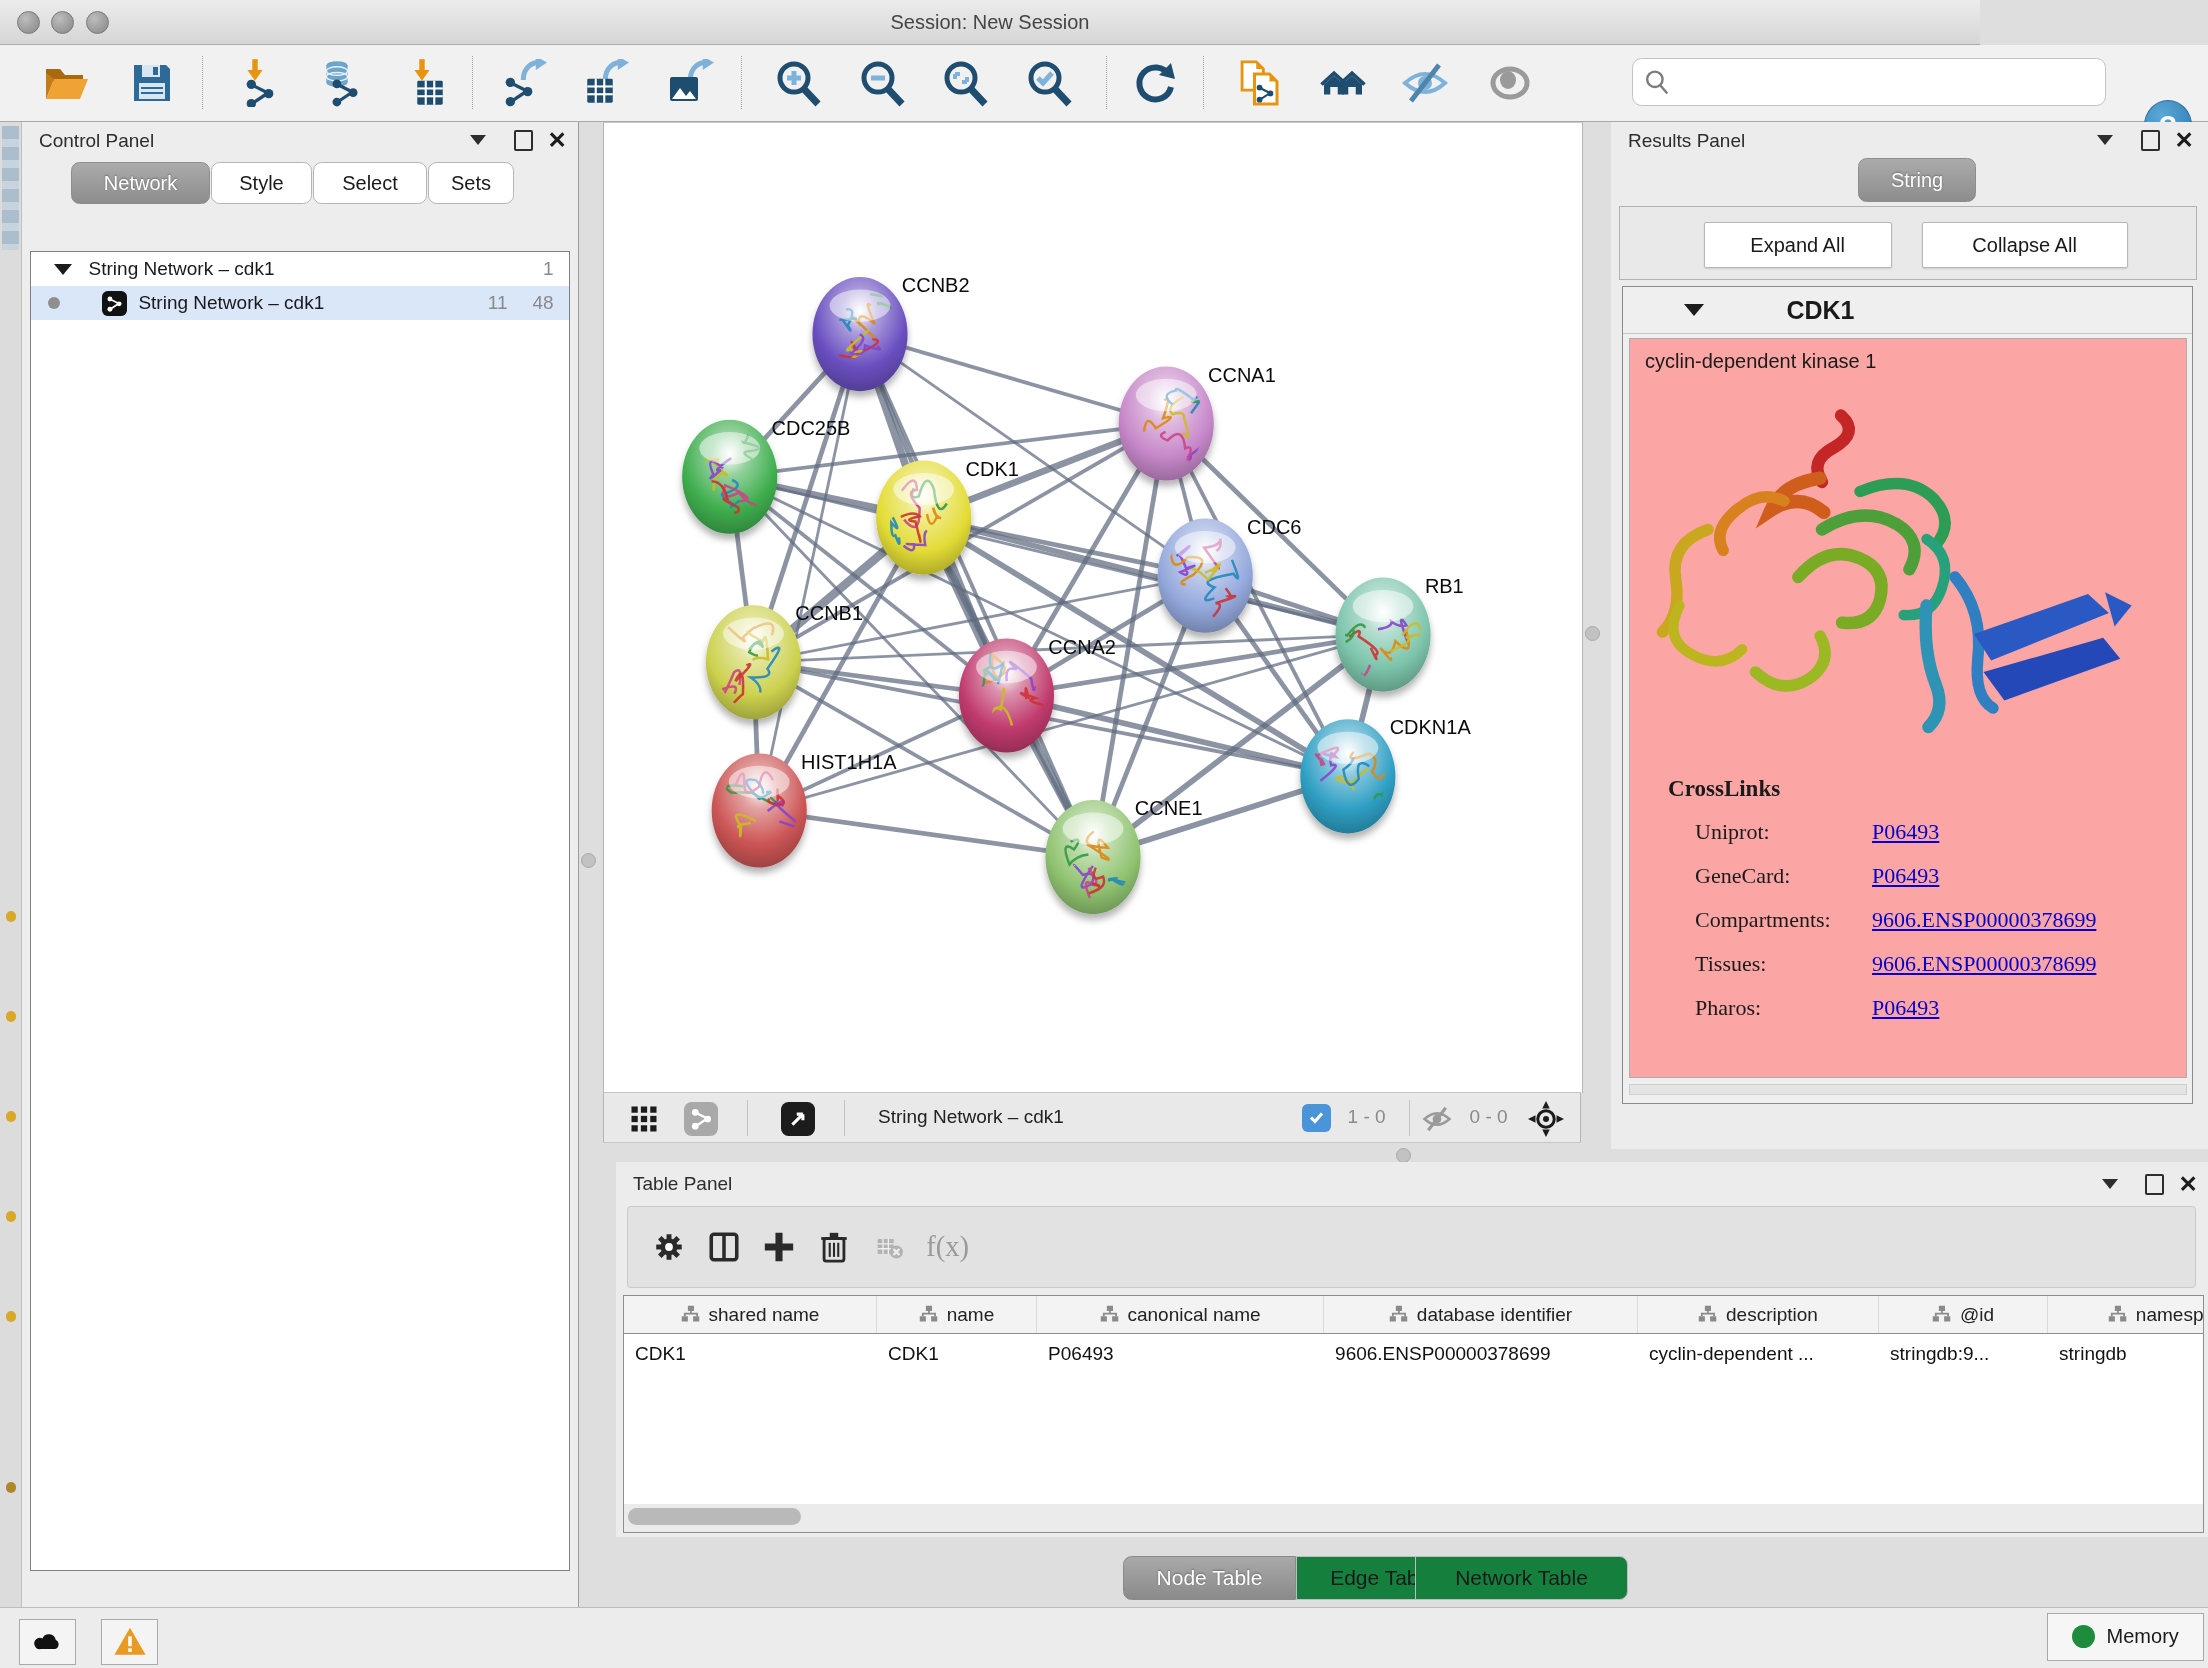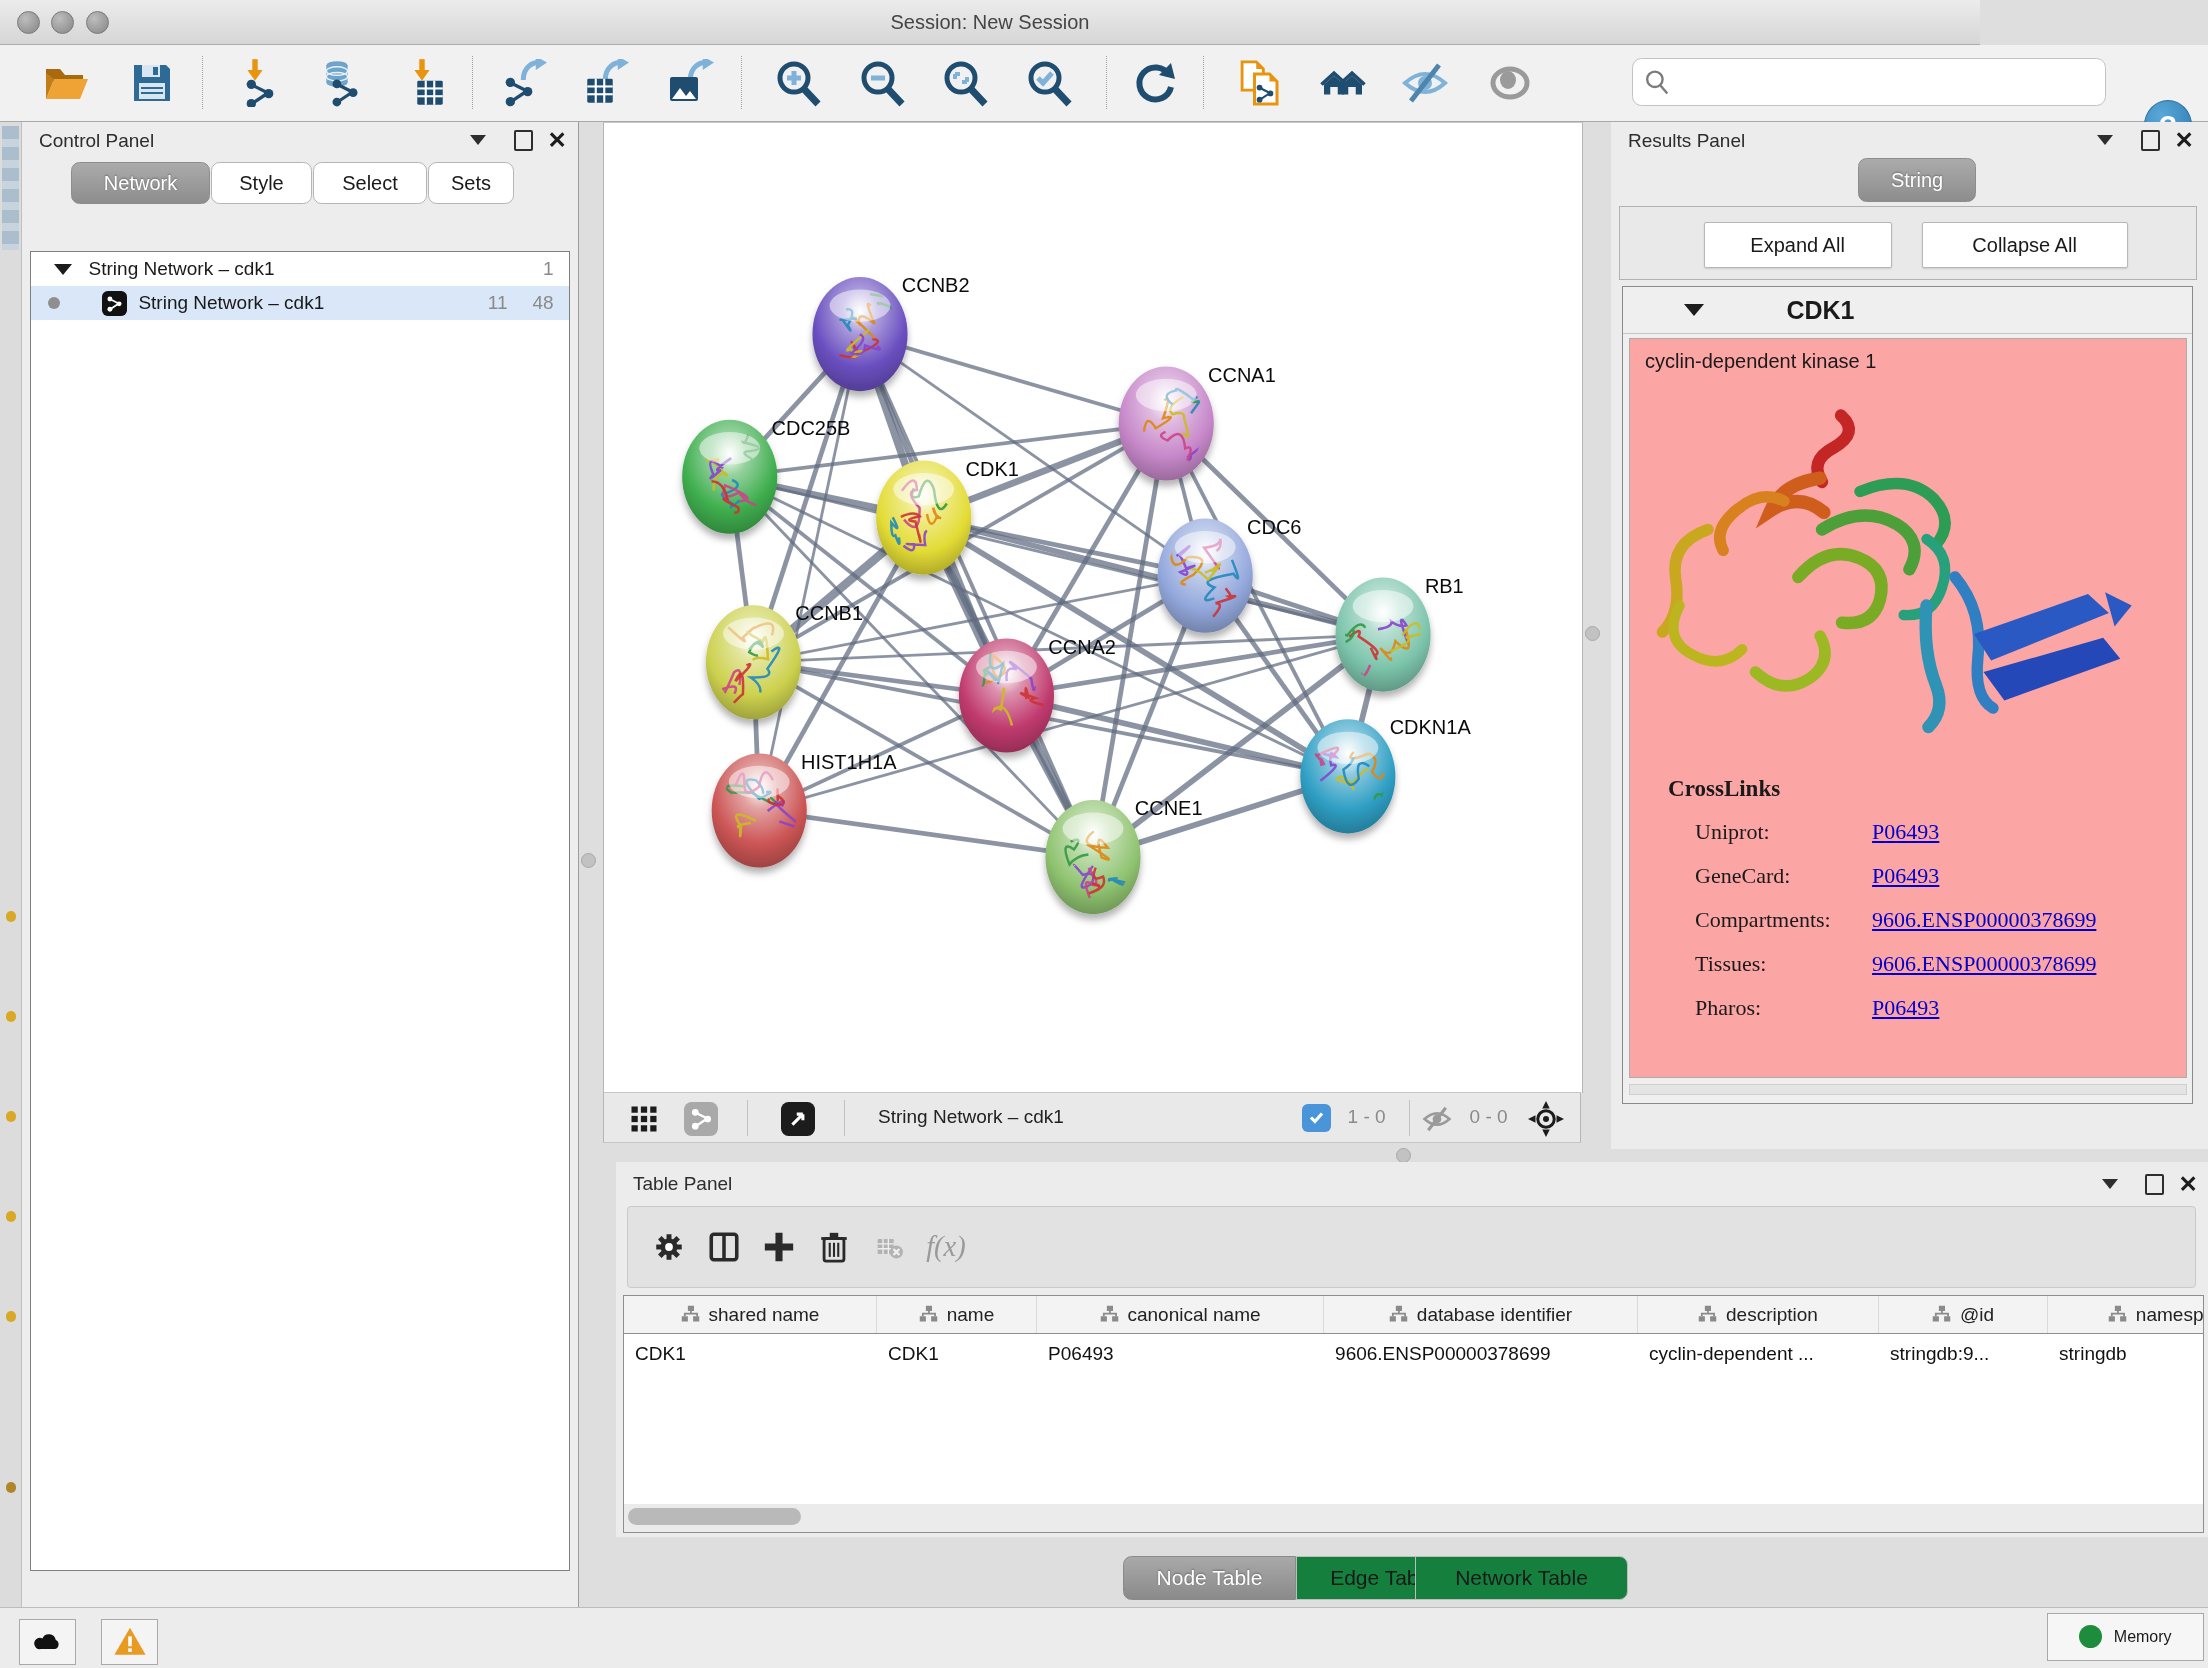--- a/index.html
+++ b/index.html
@@ -78,40 +78,40 @@
   .cl-title{font-size:23px;font-weight:bold;margin:9.5px 0 7.6px 38px}
   .cl-row{display:flex;margin-left:65px;height:44px;align-items:center;font-size:22px}
   .cl-label{width:177px}
   .cl-link{color:#0000cc;text-decoration:underline}
   .rp-scroll{position:absolute;left:5.7px;bottom:7.6px;right:5.7px;height:11.4px;background:#e4e4e4;border:1px solid #cfcfcf;box-sizing:border-box}
   
   .table-panel{left:616px;top:1162px;width:1592px;height:375px;background:#ececec}
   .tp-toolbar{left:11.4px;top:44px;width:1569px;height:82px;background:#e2e2e2;border:1px solid #c9c9c9;border-radius:3.8px;
     display:flex;align-items:center;box-sizing:border-box}
   .tp-ico{width:55px;height:55px;display:flex;align-items:center;justify-content:center}
-  .fx{font-family:"Liberation Serif",serif;font-style:italic;font-size:28.5px;color:#9a9a9a}
+  .fx{font-family:"Liberation Serif",serif;font-size:28.5px;color:#9a9a9a}
   .tablebox{position:absolute;left:6.7px;top:133px;width:1581px;height:238px;background:#fff;border:1.9px solid #8e8e8e;
     box-sizing:border-box;overflow:hidden}
   .thead{display:flex;height:38px;background:#f3f3f3;border-bottom:1.9px solid #8e8e8e;box-sizing:border-box}
   .th{display:flex;align-items:center;justify-content:center;font-size:19px;color:#222;box-sizing:border-box;
     border-right:1px solid #dadada;flex:none;gap:7.6px}
   .trow{display:flex;height:40px;align-items:center}
   .td{font-size:19px;color:#111;box-sizing:border-box;padding-left:11.4px;flex:none;white-space:nowrap;overflow:hidden}
   .c0{width:253px}.c1{width:160px}.c2{width:287px}.c3{width:314px}.c4{width:241px}.c5{width:169px}.c6{width:247px}
   .hscroll{position:absolute;left:6.7px;top:342px;width:1581px;height:28.5px;background:#ebebeb;border:1.9px solid #8e8e8e;border-top:none;box-sizing:border-box}
   .hthumb{position:absolute;left:4.8px;top:3.8px;width:173px;height:17px;border-radius:8.6px;background:#b9b9b9}
   .bt-tab{top:1556px;height:44px;box-sizing:border-box;border:1px solid #bdbdbd;background:#15803d;
     display:flex;align-items:center;justify-content:center;font-size:21px}
   .bt-tab.sel{background:linear-gradient(#a9a9a9,#8a8a8a);color:#fff;text-shadow:0 -1px 1.9px #00000055;border-color:#8a8a8a}
   
   .statusbar{left:0;top:1607px;width:2208px;height:61px;background:#ececec;border-top:1px solid #bcbcbc}
   .sb-btn{top:11.4px;width:55px;height:44px;background:#f4f4f4;border:1px solid #a9a9a9;
     display:flex;align-items:center;justify-content:center}
   .memory{left:2047px;top:4.8px;width:155px;height:46px;background:#f6f6f6;border:1px solid #a9a9a9;
-    display:flex;align-items:center;justify-content:center;gap:11.4px;font-size:16px}
+    display:flex;align-items:center;justify-content:center;gap:11.4px;font-size:20px}
   .memdot{width:23px;height:23px;border-radius:50%;background:#1d8c3c}
 </style>
 </head>
 <body>
 
 <svg width="0" height="0" style="position:absolute">
   <defs>
     <symbol id="i-share" viewBox="0 0 48 48">
       <line x1="12" y1="12" x2="36" y2="24" stroke="currentColor" stroke-width="5"></line>
       <line x1="12" y1="40" x2="36" y2="24" stroke="currentColor" stroke-width="5"></line>

